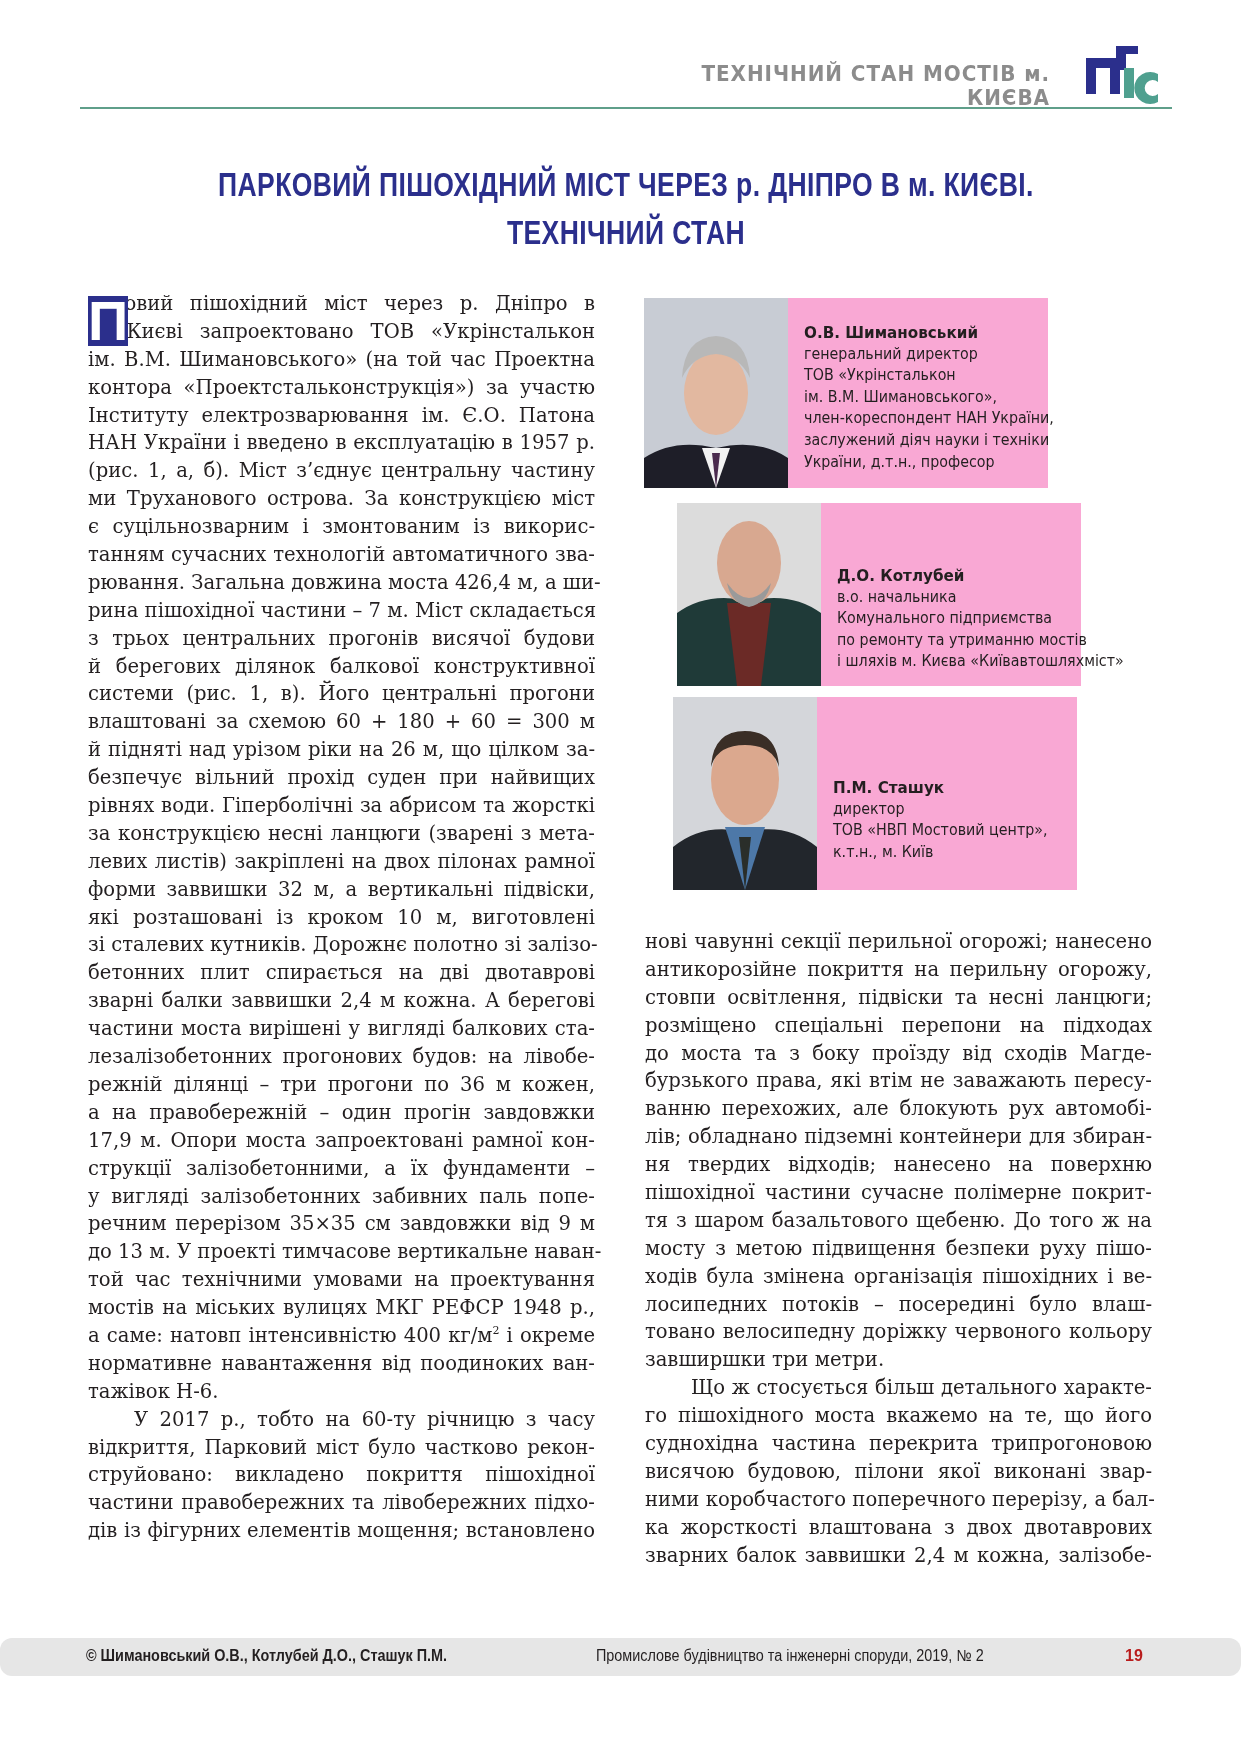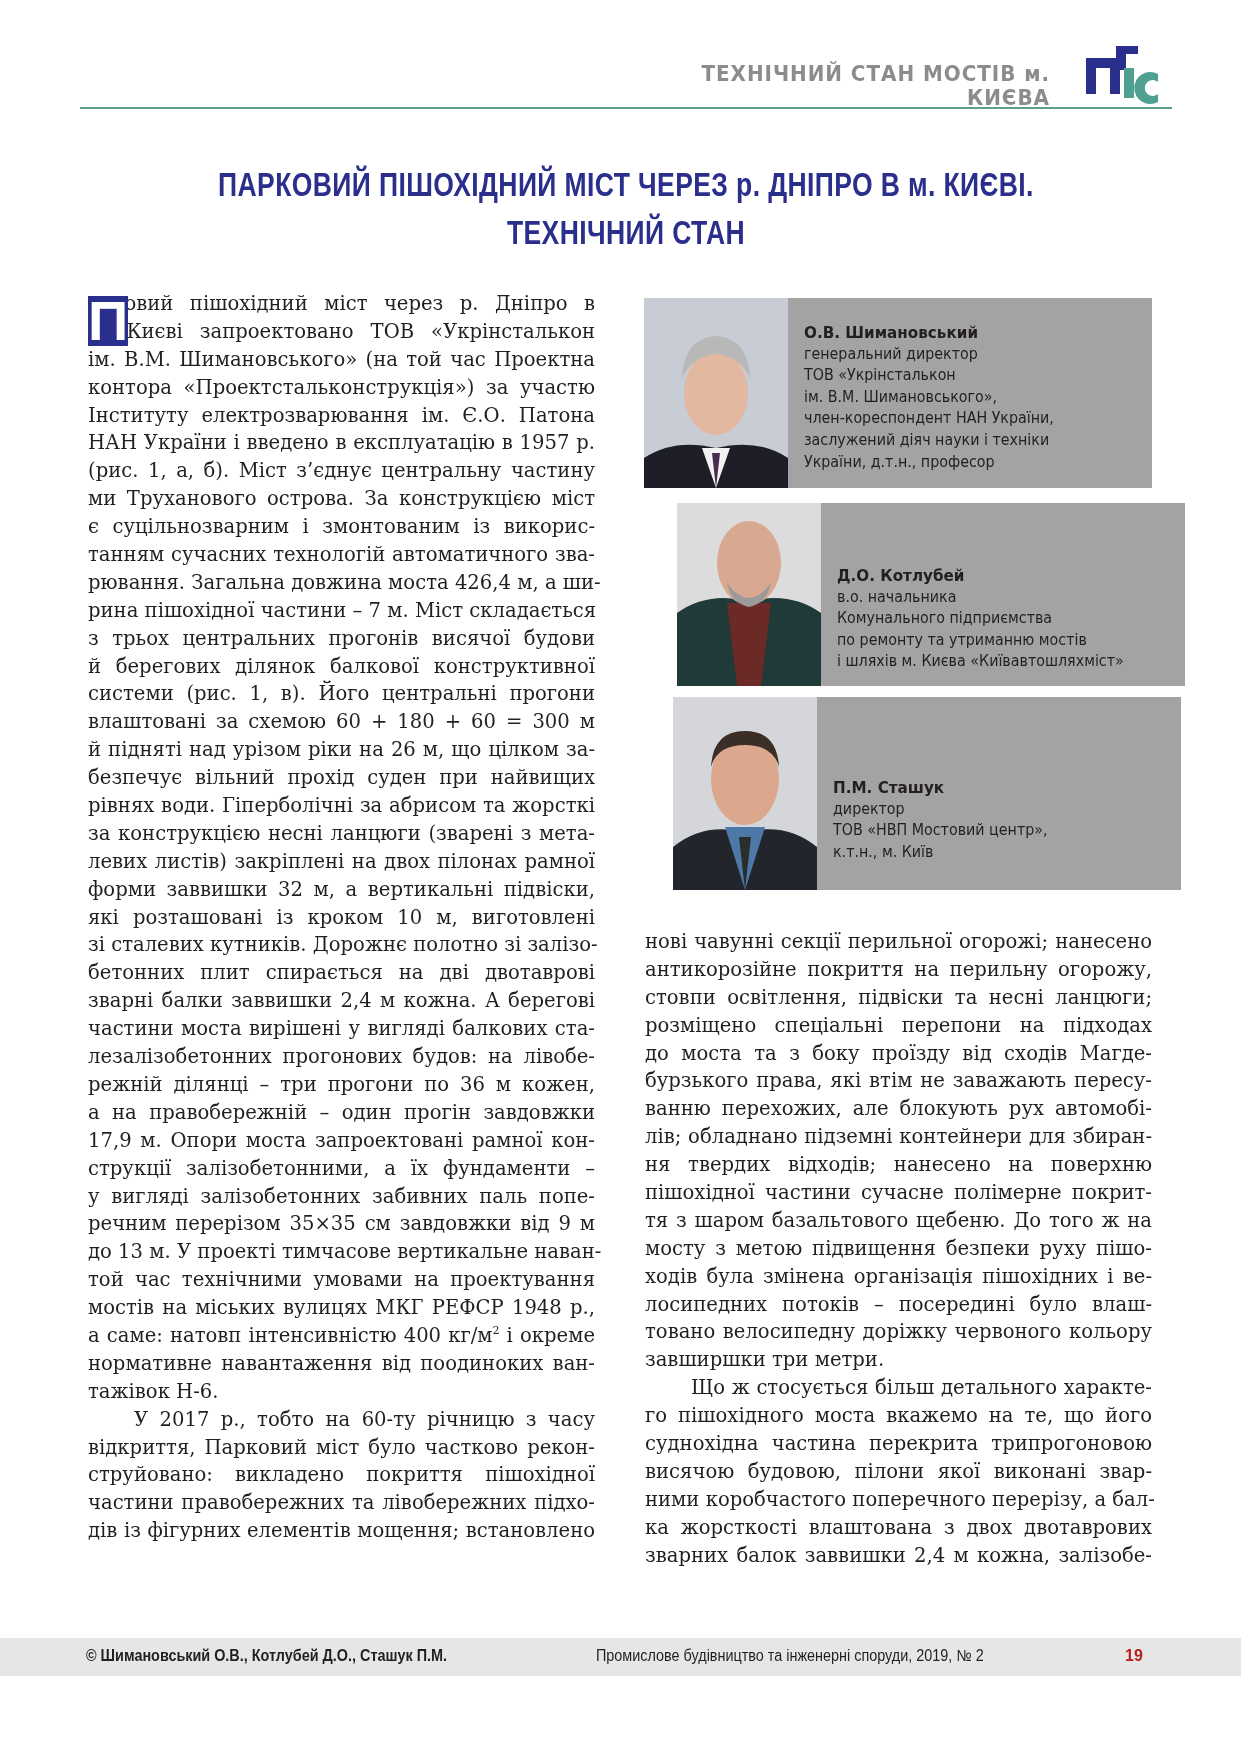--- a/index.html
+++ b/index.html
@@ -9,25 +9,25 @@
   .logo { position:absolute; left:1080px; top:44px; width:80px; height:64px; }
   .title { position:absolute; left:80px; top:160px; width:1092px; text-align:center; font-family:"Liberation Sans", sans-serif; font-weight:bold; font-size:34px; line-height:48px; color:#2b2f8c; transform:scaleX(0.78); transform-origin:center top; letter-spacing:0.5px; }
   .col { position:absolute; font-size:19.6px; line-height:27.9px; }
   .col-left { left:88px; top:290px; width:507px; }
   .col-right { left:645px; top:928px; width:507px; }
   .ln { display:block; white-space:nowrap; text-align:justify; text-align-last:justify; height:27.9px; overflow:visible; }
   .ln.last { text-align-last:left; }
   .ln.indent { padding-left:46px; }
   .dropcap { position:absolute; left:0; top:6px; width:40px; height:50px; background:#2b2f8c; color:#ffffff; font-family:"Liberation Sans", sans-serif; font-weight:bold; font-size:56px; line-height:50px; text-align:center; overflow:hidden; }
   .ln.dc { }
-  .author-card { position:absolute; left:644px; width:508px; background:#a3a3a3; }
+  .author-card { position:absolute; left:644px; width:404px; background:#f9a8d4; }
   .author-photo { position:absolute; left:0; top:0; width:144px; height:100%; background:#c9ccd2; overflow:hidden; }
   .author-info { position:absolute; left:160px; font-family:"DejaVu Sans", sans-serif; font-size:15.5px; line-height:21.6px; color:#231f20; transform:scaleX(0.92); transform-origin:left; white-space:nowrap; }
   .author-name { font-weight:bold; font-size:16.5px; }
-  .footer { position:absolute; left:0; top:1638px; width:1241px; height:38px; background:#e6e6e6; }
+  .footer { position:absolute; left:0; top:1638px; width:1241px; height:38px; background:#e6e6e6;border-radius:12px; }
   .footer-copy { position:absolute; left:86px; top:9px; font-family:"Liberation Sans", sans-serif; font-weight:bold; font-size:16px; color:#231f20; transform:scaleX(0.9); transform-origin:left; white-space:nowrap; }
   .footer-journal { position:absolute; left:596px; top:9px; font-family:"Liberation Sans", sans-serif; font-size:16px; color:#231f20; transform:scaleX(0.9); transform-origin:left; white-space:nowrap; }
   .footer-page { position:absolute; left:1125px; top:9px; font-family:"Liberation Sans", sans-serif; font-weight:bold; font-size:16px; color:#b91c1c; }
   sup { font-size:11px; line-height:0; }
 </style>
 </head>
 <body>
 
 <div class="running-head">ТЕХНІЧНИЙ СТАН МОСТІВ м. КИЄВА</div>
 <svg class="logo" viewBox="0 0 80 64">

